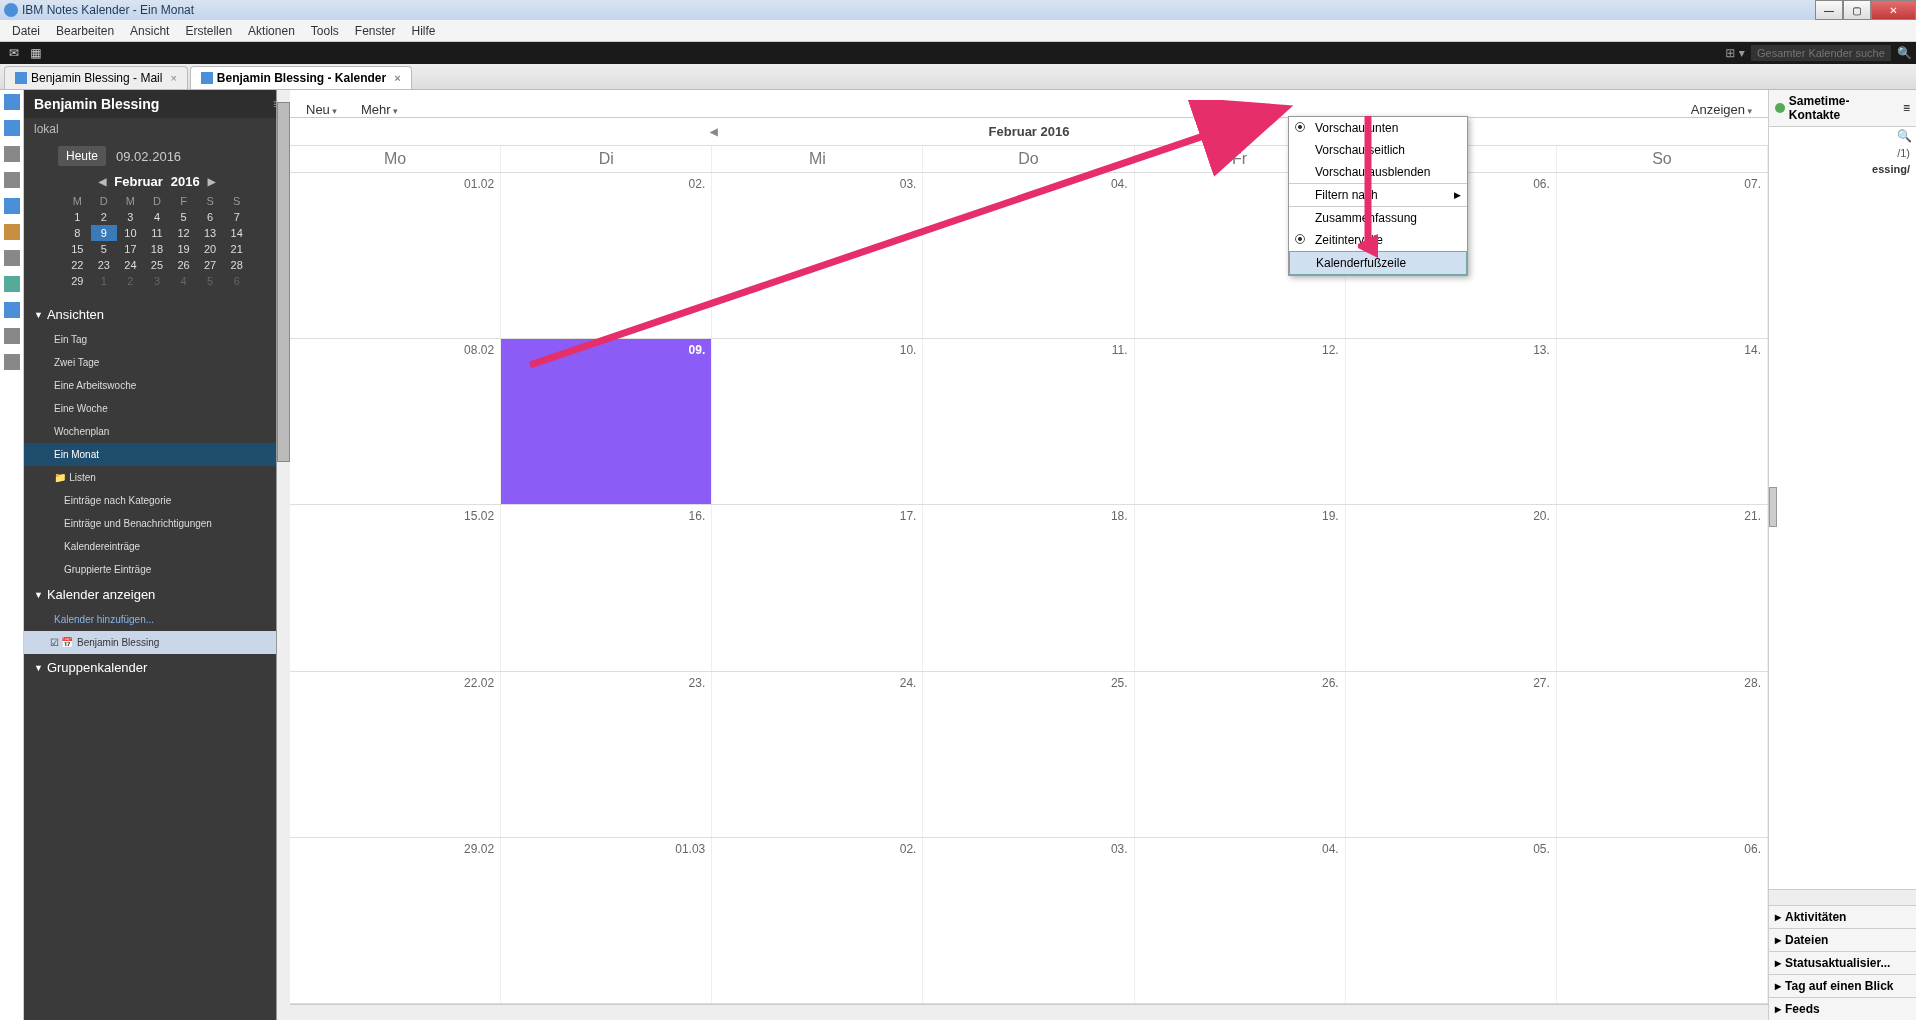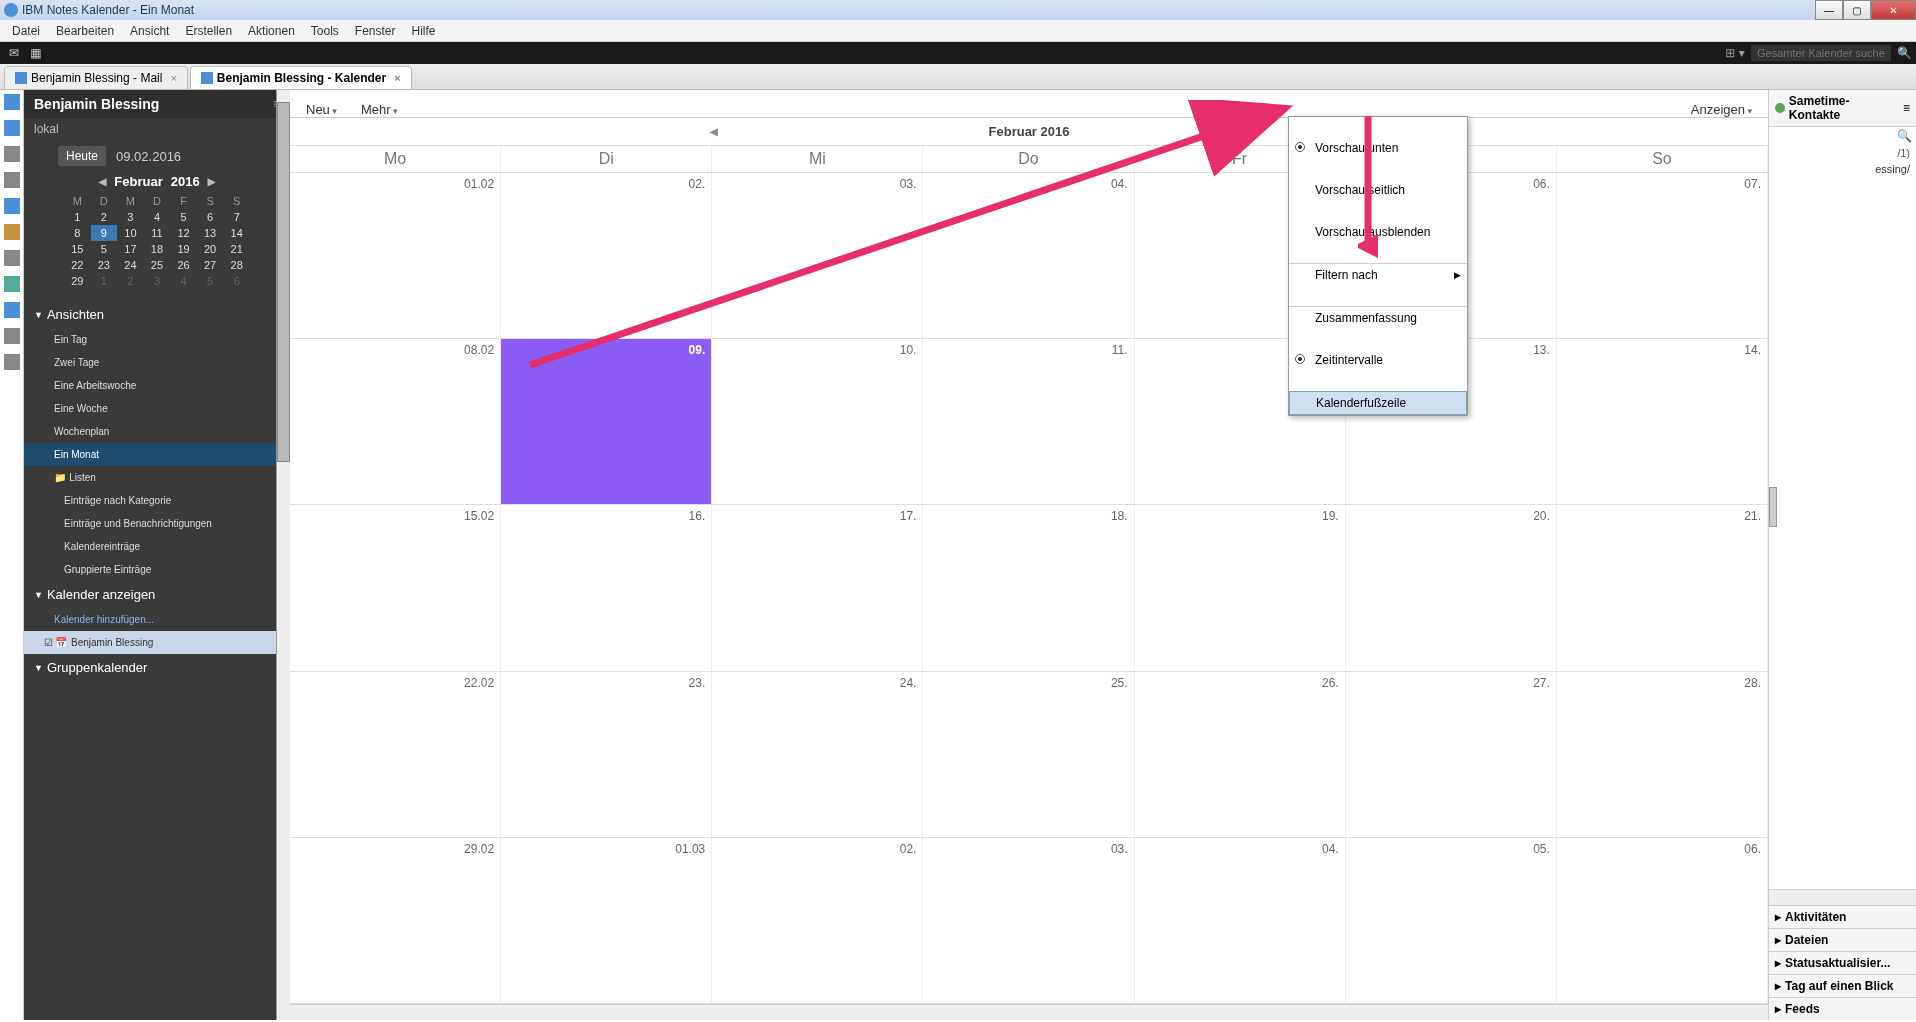--- a/index.html
+++ b/index.html
@@ -83,21 +83,21 @@
 
 .right-panel { width: 148px; border-left: 1px solid #ccc; display: flex; flex-direction: column; }
 .rp-header { padding: 4px 6px; border-bottom: 1px solid #ccc; font-weight: bold; font-size: 12px; display: flex; align-items: center; gap: 4px; background: #f5f5f5; }
 .rp-item { padding: 4px 6px; border-top: 1px solid #ccc; font-size: 12px; font-weight: bold; display: flex; align-items: center; gap: 4px; background: #f5f5f5; }
 .rp-body { flex: 1; position: relative; }
 .rp-scroll { position: absolute; bottom: 0; left: 0; right: 0; height: 16px; background: #eee; border-top: 1px solid #ccc; }
 .rp-handle { position: absolute; left: 0; top: 310px; width: 8px; height: 40px; background: #ccc; border: 1px solid #999; }
 
 
 .dropdown { position: absolute; top: 116px; left: 1288px; width: 180px; background: #fff; border: 1px solid #999; box-shadow: 2px 2px 6px rgba(0,0,0,.3); z-index: 100; }
-.dropdown .item { padding: 4px 8px 4px 26px; font-size: 12px; position: relative; margin-top: 20px; }
+.dropdown .item { padding: 4px 8px 4px 26px; font-size: 12px; position: relative; }
 .dropdown .item.sep { border-top: 1px solid #ccc; }
 .dropdown .item.hover { background: #d0e0f0; border: 1px solid #7aa; }
 .dropdown .item .radio { position: absolute; left: 6px; top: 5px; width: 10px; height: 10px; border: 1px solid #555; border-radius: 50%; background: radial-gradient(#333 30%, #fff 40%); }
 .dropdown .item .submenu-arr { position: absolute; right: 6px; top: 6px; font-size: 9px; }
 
 
 .arrow-svg { position: absolute; top: 100px; left: 520px; width: 790px; height: 280px; z-index: 50; pointer-events: none; }
 </style>
 </head>
 <body>
@@ -249,21 +249,21 @@
       <div class="nav-item">Eine Woche</div>
       <div class="nav-item">Wochenplan</div>
       <div class="nav-item active">Ein Monat</div>
       <div class="nav-item" style="padding-left:30px">📁 <span>Listen</span></div>
       <div class="nav-item sub">Einträge nach Kategorie</div>
       <div class="nav-item sub">Einträge und Benachrichtigungen</div>
       <div class="nav-item sub">Kalendereinträge</div>
       <div class="nav-item sub">Gruppierte Einträge</div>
       <div class="nav-heading">Kalender anzeigen</div>
       <div class="nav-item" style="color:#8ab4e8">Kalender hinzufügen...</div>
-      <div class="nav-item selected" style="padding-left:20px">☑ 📅 <span>Benjamin Blessing</span></div>
+      <div class="nav-item selected" style="padding-left:26px">☑ 📅 <span>Benjamin Blessing</span></div>
       <div class="nav-heading">Gruppenkalender</div>
     </div>
     <div class="sidebar-scroll">
         <div class="thumb"></div>
       </div>
   </div>
 
   <div class="content">
     <div class="content-toolbar">
       <div style="display:flex;gap:8px">
@@ -341,21 +341,21 @@
   <div class="right-panel">
     <div class="rp-header">
       <span style="width:10px;height:10px;background:#5a5;border-radius:50%"></span>
       <span>Sametime-Kontakte</span>
       <span style="margin-left:auto">≡</span>
     </div>
     <div style="padding:2px 4px;display:flex;justify-content:flex-end">
       <span>🔍</span>
     </div>
     <div style="padding:2px 6px;text-align:right;font-size:11px;color:#555">/1)</div>
-    <div style="padding:2px 6px;text-align:right;font-size:11px;color:#333;font-weight:normal">essing/</div>
+    <div style="padding:2px 6px;text-align:right;font-size:11px;color:#333;font-weight:bold">essing/</div>
     <div class="rp-body">
       <div class="rp-handle"></div>
       <div class="rp-scroll"></div>
     </div>
     <div class="rp-item">▸ <span>Aktivitäten</span></div>
     <div class="rp-item">▸ <span>Dateien</span></div>
     <div class="rp-item">▸ <span>Statusaktualisier...</span></div>
     <div class="rp-item">▸ <span>Tag auf einen Blick</span></div>
     <div class="rp-item">▸ <span>Feeds</span></div>
   </div>

